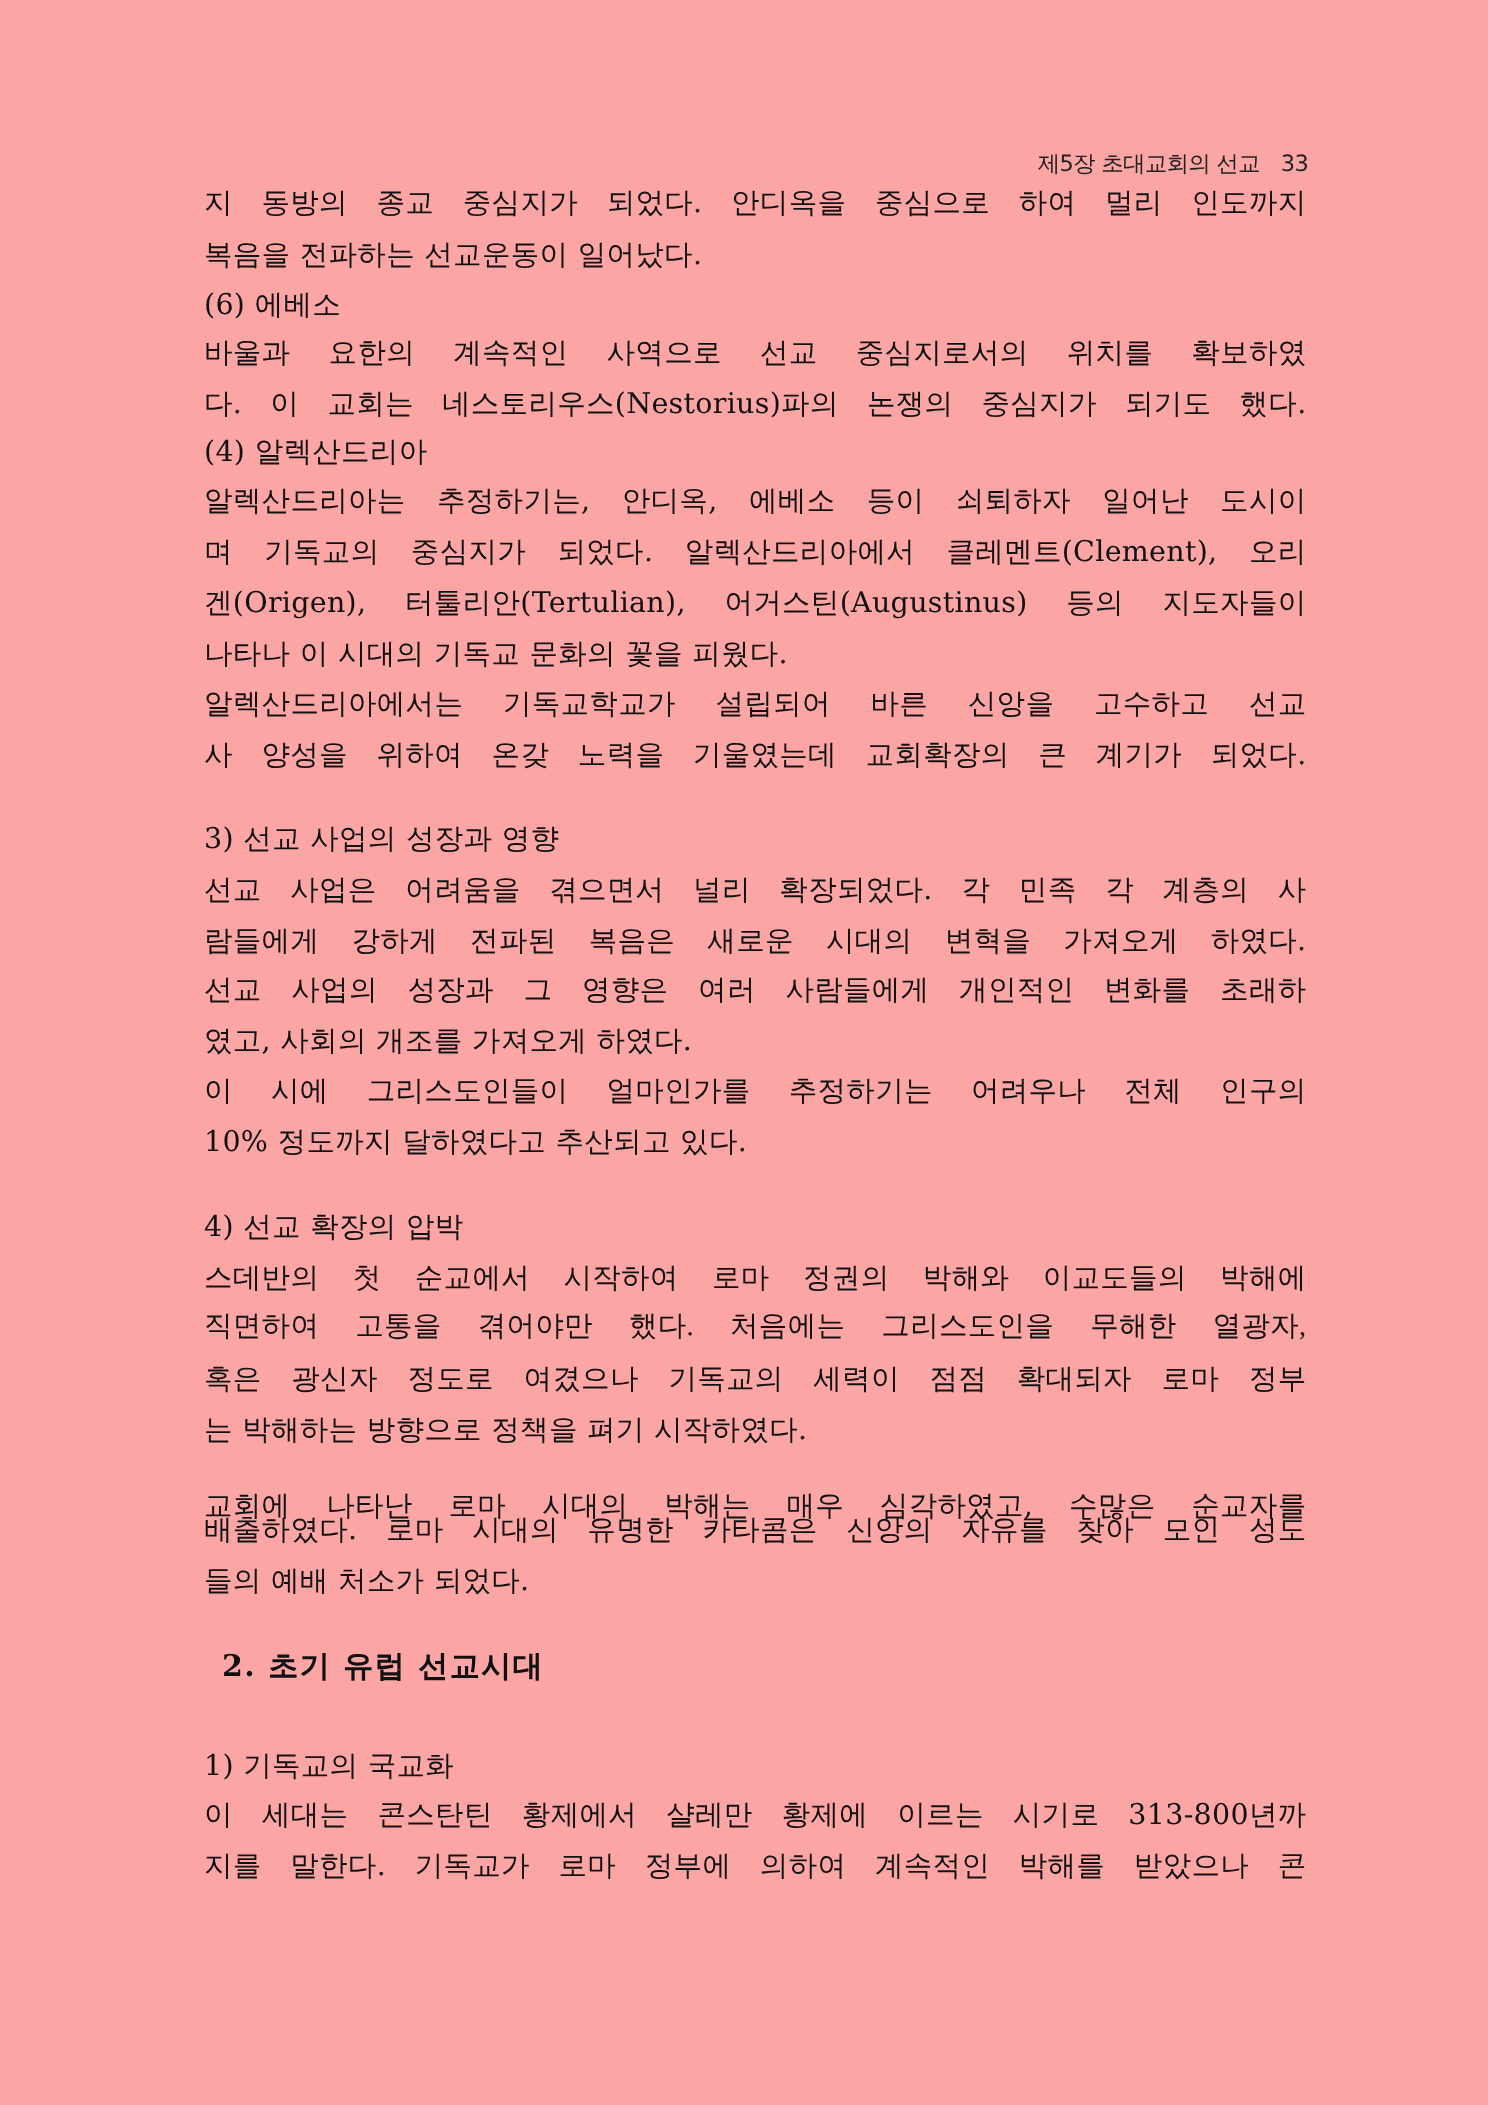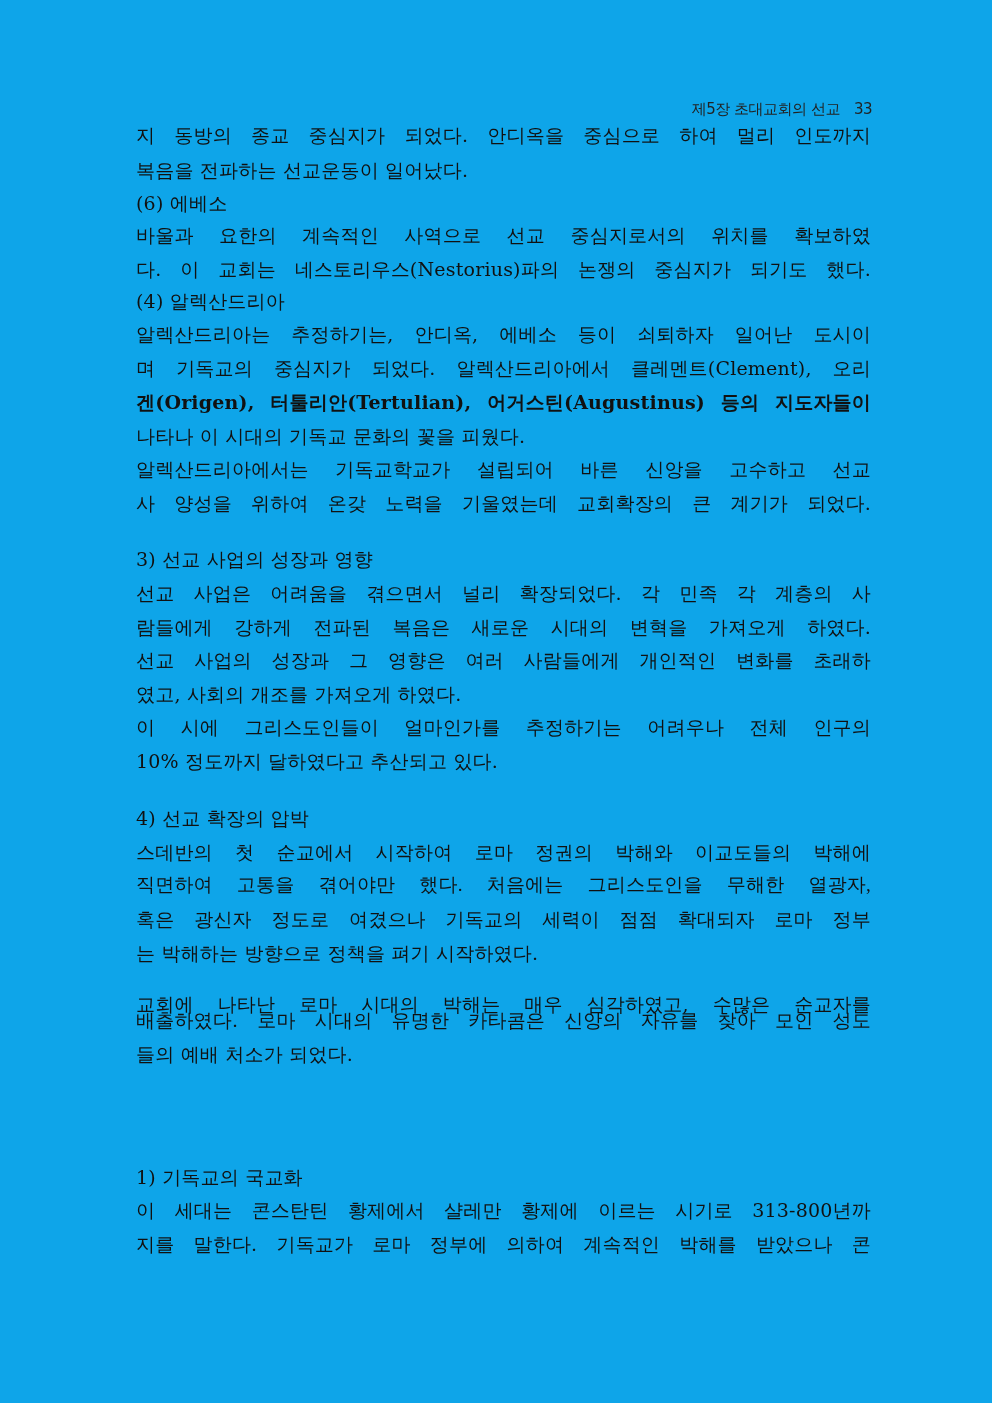--- a/index.html
+++ b/index.html
@@ -13,21 +13,21 @@
       position: relative;
       overflow: hidden;
       font-family: "DejaVu Serif", "Liberation Serif", serif;
       color: #111111;
     }
     .page {
       position: absolute;
       left: 0; top: 0;
       width: 992px;
       height: 1403px;
-      background: #0ea5e9;
+      background: #fca5a5;
     }
     .running-header {
       position: absolute;
       top: 100px;
       right: 120px;
       font-size: 15px;
       color: #222;
       white-space: nowrap;
       font-family: "DejaVu Sans", "Liberation Sans", sans-serif;
       letter-spacing: -0.5px;
@@ -71,21 +71,21 @@
 
   <div id="body-lines">
       <div class="line justify" style="top: 122px;">지 동방의 종교 중심지가 되었다. 안디옥을 중심으로 하여 멀리 인도까지</div>
       <div class="line" style="top: 157px;">복음을 전파하는 선교운동이 일어났다.</div>
       <div class="line" style="top: 190px;"> (6) 에베소</div>
       <div class="line justify" style="top: 222px;"> 바울과 요한의 계속적인 사역으로 선교 중심지로서의 위치를 확보하였</div>
       <div class="line justify" style="top: 256px;">다. 이 교회는 네스토리우스(Nestorius)파의 논쟁의 중심지가 되기도 했다.</div>
       <div class="line" style="top: 288px;"> (4) 알렉산드리아</div>
       <div class="line justify" style="top: 321px;"> 알렉산드리아는 추정하기는, 안디옥, 에베소 등이 쇠퇴하자 일어난 도시이</div>
       <div class="line justify" style="top: 355px;">며 기독교의 중심지가 되었다. 알렉산드리아에서 클레멘트(Clement), 오리</div>
-      <div class="line justify" style="top: 389px; font-weight: bold;">겐(Origen), 터툴리안(Tertulian), 어거스틴(Augustinus) 등의 지도자들이</div>
+      <div class="line justify" style="top: 389px;">겐(Origen), 터툴리안(Tertulian), 어거스틴(Augustinus) 등의 지도자들이</div>
       <div class="line" style="top: 423px;">나타나 이 시대의 기독교 문화의 꽃을 피웠다.</div>
       <div class="line justify" style="top: 456px;"> 알렉산드리아에서는 기독교학교가 설립되어 바른 신앙을 고수하고 선교</div>
       <div class="line justify" style="top: 490px;">사 양성을 위하여 온갖 노력을 기울였는데 교회확장의 큰 계기가 되었다.</div>
       <div class="line" style="top: 546px;"> 3) 선교 사업의 성장과 영향</div>
       <div class="line justify" style="top: 580px;"> 선교 사업은 어려움을 겪으면서 널리 확장되었다. 각 민족 각 계층의 사</div>
       <div class="line justify" style="top: 614px;">람들에게 강하게 전파된 복음은 새로운 시대의 변혁을 가져오게 하였다.</div>
       <div class="line justify" style="top: 647px;"> 선교 사업의 성장과 그 영향은 여러 사람들에게 개인적인 변화를 초래하</div>
       <div class="line" style="top: 681px;">였고, 사회의 개조를 가져오게 하였다.</div>
       <div class="line justify" style="top: 714px;"> 이 시에 그리스도인들이 얼마인가를 추정하기는 어려우나 전체 인구의</div>
       <div class="line" style="top: 748px;">10% 정도까지 달하였다고 추산되고 있다.</div>
@@ -95,14 +95,15 @@
       <div class="line justify" style="top: 906px;">혹은 광신자 정도로 여겼으나 기독교의 세력이 점점 확대되자 로마 정부</div>
       <div class="line" style="top: 940px;">는 박해하는 방향으로 정책을 펴기 시작하였다.</div>
       <div class="line justify" style="top: 991px;"> 교회에 나타난 로마 시대의 박해는 매우 심각하였고, 수많은 순교자를</div>
       <div class="line justify" style="top: 1007px;">배출하였다. 로마 시대의 유명한 카타콤은 신앙의 자유를 찾아 모인 성도</div>
       <div class="line" style="top: 1041px;">들의 예배 처소가 되었다.</div>
       <div class="line" style="top: 1164px;"> 1) 기독교의 국교화</div>
       <div class="line justify" style="top: 1197px;"> 이 세대는 콘스탄틴 황제에서 샬레만 황제에 이르는 시기로 313-800년까</div>
       <div class="line justify" style="top: 1231px;">지를 말한다. 기독교가 로마 정부에 의하여 계속적인 박해를 받았으나 콘</div>
     </div>
 
+  <div class="section-title">2. 초기 유럽 선교시대</div>
 
 </div>
 
 </body></html>

